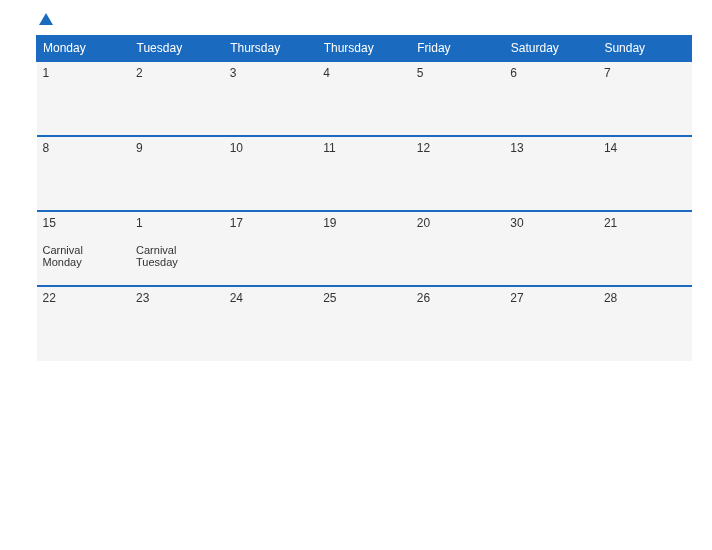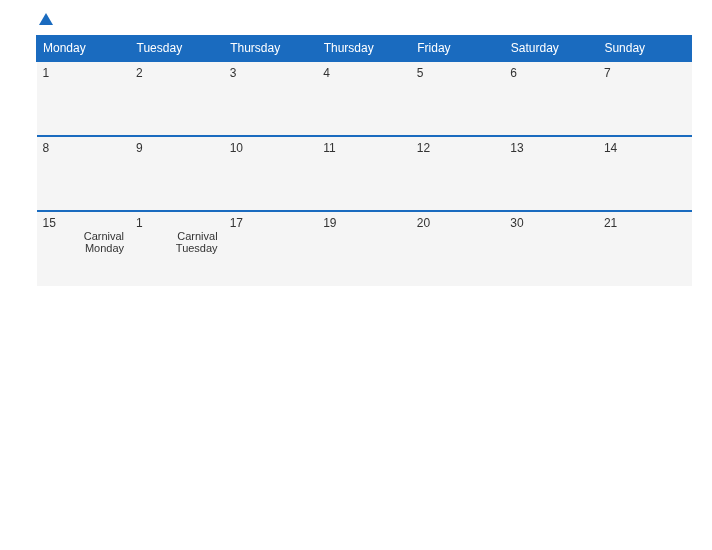--- a/index.html
+++ b/index.html
@@ -93,23 +93,22 @@
       width: calc(100% / 7);
     }
     .day-number {
       font-size: 12px;
       color: #333;
       display: block;
     }
     .event-text {
       font-size: 11px;
       color: #333;
-      margin-top: 0;
+      margin-top: 14px;
       display: block;
-      text-align: right;
     }
   </style>
 </head>
 <body>
 
 <div class="calendar-container">
   <div class="header">
     <div class="logo">
       <div class="logo-top">
         <span class="logo-general"></span>
@@ -198,15 +197,38 @@
           <td>
             <span class="day-number">20</span>
           </td>
           <td>
             <span class="day-number">30</span>
           </td>
           <td>
             <span class="day-number">21</span>
           </td>
         </tr>
+        <tr>
+          <td>
+            <span class="day-number">22</span>
+          </td>
+          <td>
+            <span class="day-number">23</span>
+          </td>
+          <td>
+            <span class="day-number">24</span>
+          </td>
+          <td>
+            <span class="day-number">25</span>
+          </td>
+          <td>
+            <span class="day-number">26</span>
+          </td>
+          <td>
+            <span class="day-number">27</span>
+          </td>
+          <td>
+            <span class="day-number">28</span>
+          </td>
+        </tr>
       </tbody>
   </table>
 </div>
 
 </body></html>

